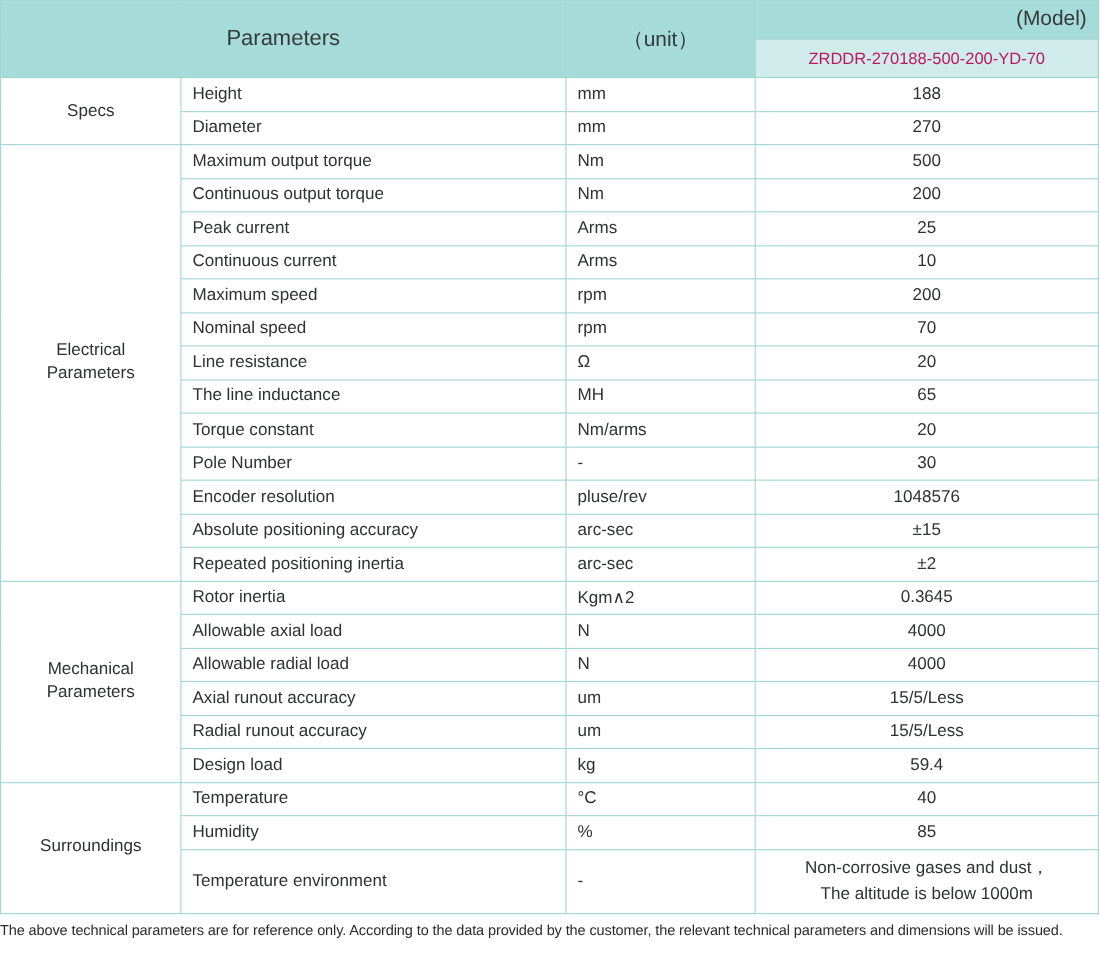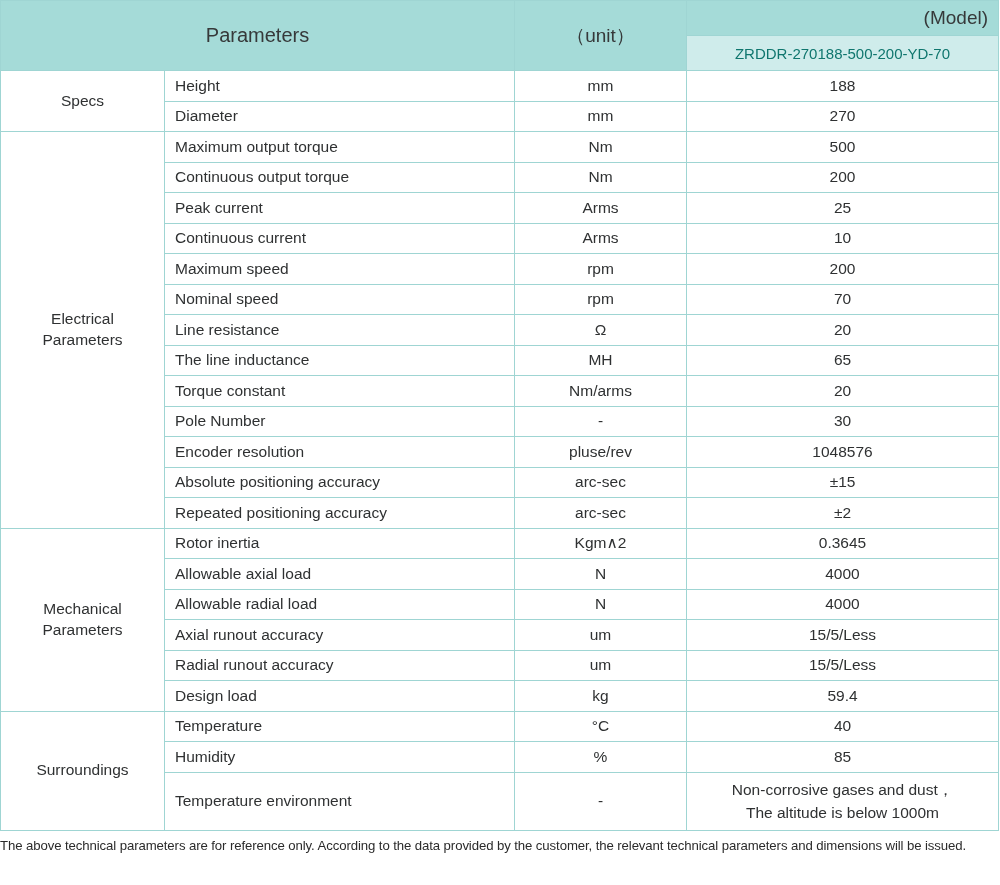--- a/index.html
+++ b/index.html
@@ -56,39 +56,38 @@
     background: #a5dbd8;
     text-align: right;
     font-size: 19px;
     color: #36393a;
     height: 34px;
   }
   thead td.head-model-code {
     background: #cfeceb;
     text-align: center;
     font-size: 15px;
-    color: #0f766e;
+    color: #be185d;
     height: 34px;
   }
   td.group-cell {
     background: #ffffff;
     text-align: center;
     font-size: 16px;
     color: #3a3d3e;
     line-height: 1.35;
   }
   td.param-cell {
     background: #ffffff;
     text-align: left;
     padding-left: 28px;
     font-size: 15.5px;
   }
   td.unit-cell {
     background: #ffffff;
-    text-align: center;
     font-size: 15px;
   }
   td.value-cell {
     background: #ffffff;
     text-align: center;
     font-size: 15px;
   }
   tbody tr { height: 30.5px; }
   tbody tr.tall { height: 58px; }
   .value-multiline { line-height: 1.5; }
@@ -195,21 +194,21 @@
         <td class="param-cell">Encoder resolution</td>
         <td class="unit-cell">pluse/rev</td>
         <td class="value-cell">1048576</td>
       </tr>
       <tr>
         <td class="param-cell">Absolute positioning accuracy</td>
         <td class="unit-cell">arc-sec</td>
         <td class="value-cell">±15</td>
       </tr>
       <tr>
-        <td class="param-cell">Repeated positioning accuracy</td>
+        <td class="param-cell">Repeated positioning inertia</td>
         <td class="unit-cell">arc-sec</td>
         <td class="value-cell">±2</td>
       </tr>
 
       <tr>
         <td class="group-cell" rowspan="6">
           <span>Mechanical</span><br>
           <span>Parameters</span>
         </td>
         <td class="param-cell">Rotor inertia</td>

